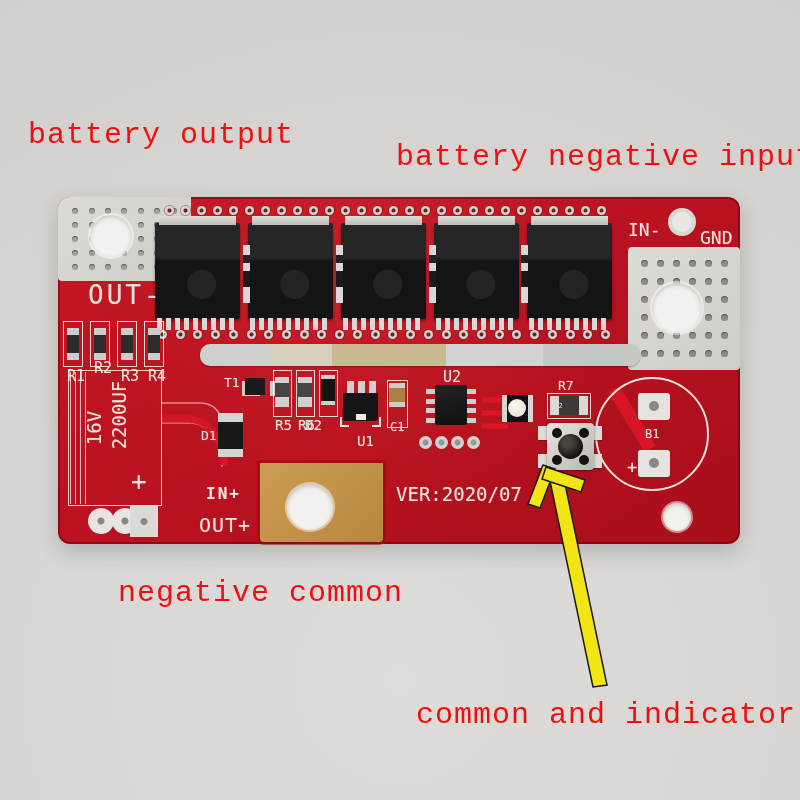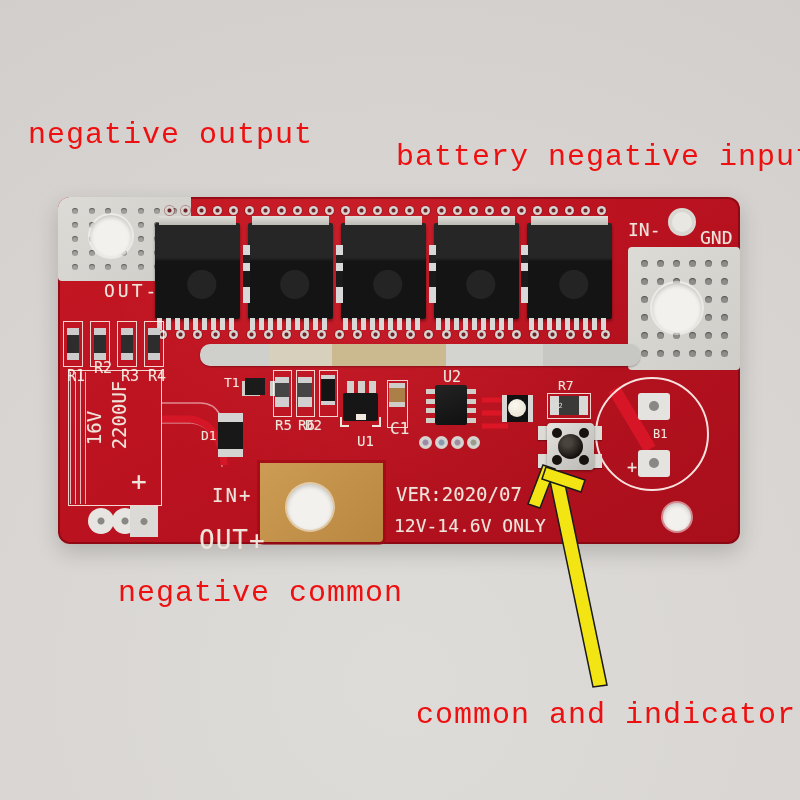--- a/index.html
+++ b/index.html
@@ -71,21 +71,21 @@
   .sw-tab{width:10px;height:14px;background:#dddbd6;box-shadow:0 1px 1px rgba(0,0,0,.3);}
   
   #led-base{left:444px;top:198px;width:31px;height:27px;background:linear-gradient(90deg,#d8d6d2 0 5px,#111 5px 26px,#d8d6d2 26px);}
   #led-dome{left:450px;top:202px;width:18px;height:18px;border-radius:50%;background:radial-gradient(circle at 40% 35%,#fbf8ef,#e4ddcb);}
   
   svg{display:block;}
 </style>
 </head>
 <body>
 
-<div class="ann" style="left:28px;top:118px;">negative output</div>
+<div class="ann" style="left:28px;top:118px;">battery output</div>
 <div class="ann" style="left:396px;top:140px;">battery negative input</div>
 <div class="ann" style="left:118px;top:576px;">negative common</div>
 <div class="ann" style="left:416px;top:698px;">common and indicator</div>
 
 <div id="board">
 
   <div id="pad-tl" class="pad-grid">
     <span class="dot"></span>
   <span class="dot"></span>
       <span class="dot"></span>
@@ -241,21 +241,21 @@
 
   <svg width="682" height="347" style="left:0;top:0;">
     <path d="M104 206 h38 q14 0 20 12 v22" fill="none" stroke="rgba(255,255,255,.5)" stroke-width="1.5"></path>
     <path d="M104 226 h30 q16 2 24 18 q6 12 6 26" fill="none" stroke="rgba(255,255,255,.45)" stroke-width="1.5"></path>
     <path d="M104 222 h28 q18 2 27 19 q7 13 7 27" fill="none" stroke="#d51626" stroke-width="7"></path>
     <path d="M424 203 h26 M424 216 h26 M424 229 h26" stroke="#dd1626" stroke-width="5"></path>
     <line x1="556" y1="192" x2="592" y2="252" stroke="#d61626" stroke-width="13"></line>
     <circle cx="594" cy="237" r="56" fill="none" stroke="rgba(255,250,244,.9)" stroke-width="2"></circle>
   </svg>
 
-  <div class="sk" style="left:46px;top:85px;font-size:18px;letter-spacing:3px;">OUT-</div>
+  <div class="sk" style="left:30px;top:85px;font-size:26px;letter-spacing:3px;">OUT-</div>
   <div class="sk" style="left:570px;top:24px;font-size:18px;">IN-</div>
   <div class="sk" style="left:642px;top:32px;font-size:18px;">GND</div>
   <div style="left:610px;top:11px;width:28px;height:28px;border-radius:50%;border:4px solid #d9d7d2;background:#e9e7e2;"></div>
 
   <div style="left:5px;top:124px;width:104px;height:46px;" id="rboxes">
     <span>
         <i></i>
       </span>
   <span>
         <i></i>
@@ -300,21 +300,21 @@
   <div style="left:300px;top:184px;width:7px;height:13px;background:#d2d0cc;"></div>
   <div style="left:311px;top:184px;width:7px;height:13px;background:#d2d0cc;"></div>
   <div style="left:285px;top:196px;width:35px;height:28px;background:#161616;border-radius:2px;"></div>
   <div style="left:298px;top:217px;width:10px;height:6px;background:#efe9e0;"></div>
   <div style="left:282px;top:220px;width:9px;height:10px;border-left:2px solid #efe7dd;border-bottom:2px solid #efe7dd;"></div>
   <div style="left:314px;top:220px;width:9px;height:10px;border-right:2px solid #efe7dd;border-bottom:2px solid #efe7dd;"></div>
   <div class="sk" style="left:299px;top:237px;font-size:14px;">U1</div>
 
   <div class="obox" style="left:329px;top:183px;width:21px;height:48px;"></div>
   <div style="left:331px;top:186px;width:16px;height:24px;background:linear-gradient(180deg,#cfcdc8 0 5px,#ad7f48 5px 19px,#cfcdc8 19px);"></div>
-  <div class="sk" style="left:332px;top:224px;font-size:16px;">C1</div>
+  <div class="sk" style="left:332px;top:224px;font-size:12px;">C1</div>
 
   <div class="sk" style="left:385px;top:173px;font-size:15px;">U2</div>
   <div style="left:368px;top:192px;width:10px;height:34px;background:repeating-linear-gradient(180deg,#d0cec9 0 5px,rgba(0,0,0,0) 5px 9.7px);"></div>
   <div style="left:408px;top:192px;width:10px;height:34px;background:repeating-linear-gradient(180deg,#d0cec9 0 5px,rgba(0,0,0,0) 5px 9.7px);"></div>
   <div style="left:377px;top:188px;width:32px;height:40px;background:linear-gradient(160deg,#232323,#101010);border-radius:2px;"></div>
   <div style="left:361px;top:239px;width:13px;height:13px;border-radius:50%;background:radial-gradient(circle,#9b8aa8 0 2.5px,#d5d3d0 3.5px);"></div>
   <div style="left:377px;top:239px;width:13px;height:13px;border-radius:50%;background:radial-gradient(circle,#8a9ab0 0 2.5px,#d5d3d0 3.5px);"></div>
   <div style="left:393px;top:239px;width:13px;height:13px;border-radius:50%;background:radial-gradient(circle,#a08ba0 0 2.5px,#d5d3d0 3.5px);"></div>
   <div style="left:409px;top:239px;width:13px;height:13px;border-radius:50%;background:radial-gradient(circle,#9b9b8d 0 2.5px,#d5d3d0 3.5px);"></div>
 
@@ -338,29 +338,28 @@
     <span class="sw-dot" style="left:32px;top:32px;"></span>
     <span id="sw-btn"></span>
   </div>
 
   <div style="left:580px;top:196px;width:32px;height:27px;border-radius:3px;background:#e5e3df;">
     <span style="left:11px;top:8px;width:10px;height:10px;border-radius:50%;background:#8a8884;"></span>
   </div>
   <div style="left:580px;top:253px;width:32px;height:27px;border-radius:3px;background:#e5e3df;">
     <span style="left:11px;top:8px;width:10px;height:10px;border-radius:50%;background:#8a8884;"></span>
   </div>
-  <div class="sk" style="left:587px;top:231px;font-size:12px;margin-left:8px;">B1</div>
+  <div class="sk" style="left:587px;top:231px;font-size:12px;">B1</div>
   <div class="sk" style="left:569px;top:262px;font-size:17px;">+</div>
 
   <div style="left:202px;top:266px;width:123px;height:79px;border-radius:0 0 4px 4px;background:linear-gradient(135deg,#cd9c54,#b9873f);box-shadow:0 0 0 3px rgba(150,10,18,.55);"></div>
   <div class="bighole" style="left:229px;top:287px;width:46px;height:46px;"></div>
-  <div class="sk" style="left:154px;top:289px;font-size:19px;letter-spacing:2px;">IN+</div>
-  <div class="sk" style="left:141px;top:330px;font-size:26px;letter-spacing:1px;">OUT+</div>
+  <div class="sk" style="left:148px;top:289px;font-size:16px;letter-spacing:2px;font-weight:bold;">IN+</div>
+  <div class="sk" style="left:141px;top:318px;font-size:20px;letter-spacing:1px;">OUT+</div>
   <div class="sk" style="left:338px;top:288px;font-size:19px;">VER:2020/07</div>
-  <div class="sk" style="left:336px;top:320px;font-size:18px;">12V-14.6V ONLY</div>
 
   <div class="bighole" style="left:605px;top:306px;width:28px;height:28px;"></div>
 </div>
 
 <svg width="800" height="800" style="position:absolute;left:0;top:0;pointer-events:none;">
   <polygon points="550,481 564,479 607,685 593,687" fill="#f3e514" stroke="#1a1a1a" stroke-width="1.5"></polygon>
   <polygon points="543,465 555,469 540,508 528,504" fill="#f3e514" stroke="#1a1a1a" stroke-width="1.5"></polygon>
   <polygon points="542,479 546,467 585,480 581,492" fill="#f3e514" stroke="#1a1a1a" stroke-width="1.5"></polygon>
 </svg>
 

